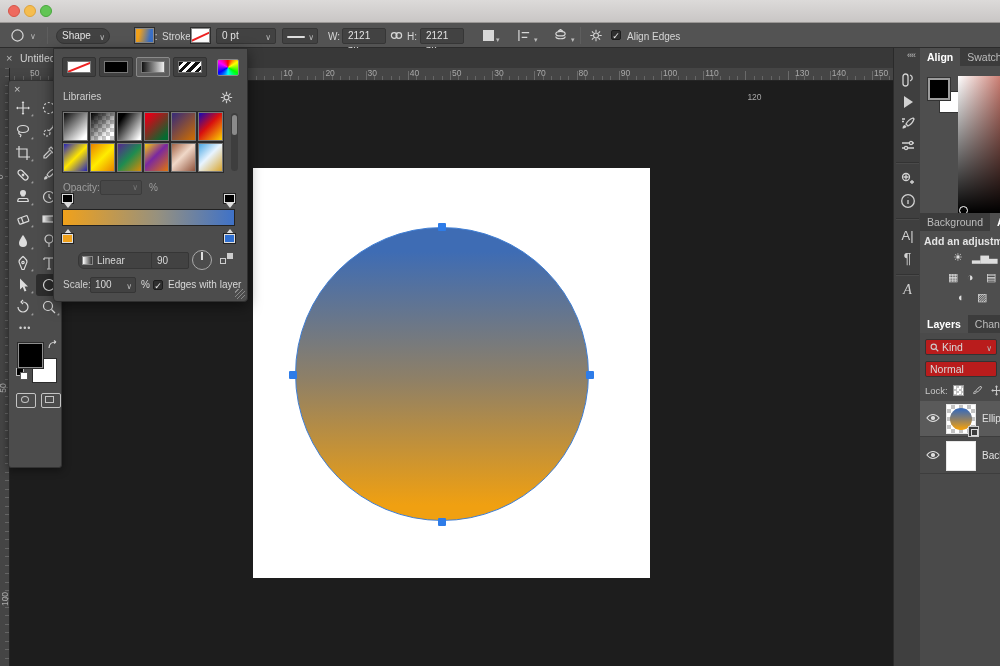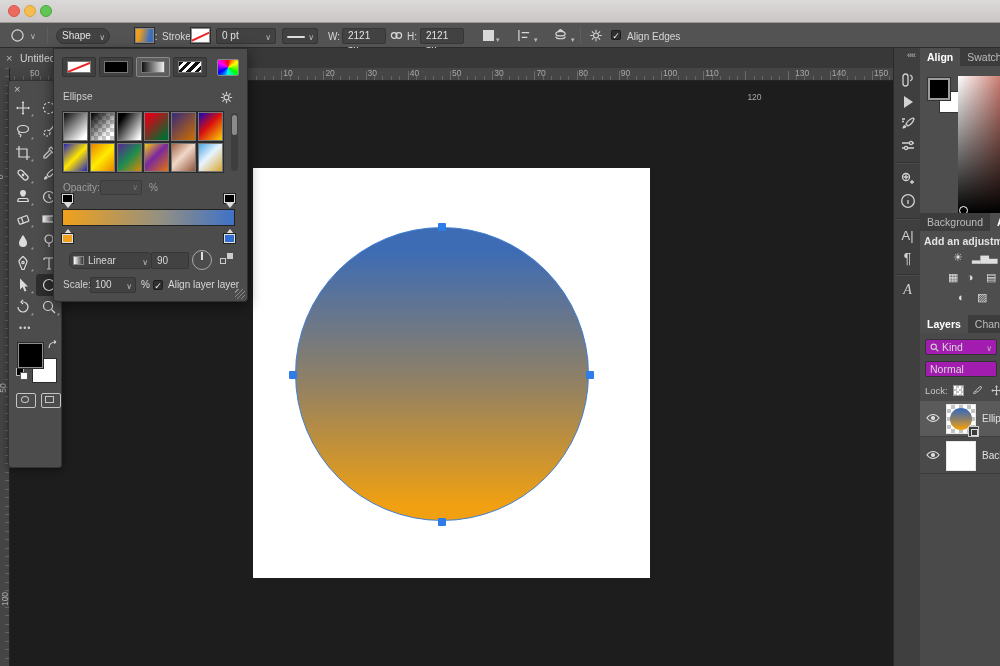--- a/index.html
+++ b/index.html
@@ -91,21 +91,21 @@
   #gp-scroll .thumb { position:absolute; left:1px; top:2px; width:5px; height:20px; background:#8b8b8b; border-radius:3px; }
   #gp-opacity-field { position:absolute; left:46px; top:131px; width:42px; height:15px; background:#484848;
                       border:1px solid #3c3c3c; border-radius:2px; color:#8a8a8a; }
   .gstop { position:absolute; width:11px; height:14px; }
   .gstop .box { position:absolute; left:0; width:11px; height:9px; border:1px solid #ddd; box-shadow:0 0 0 1px #222; }
   .gstop.op .box { top:0; } .gstop.col .box { top:5px; }
   .gstop .tri { position:absolute; left:1.5px; width:0; height:0; border-left:4px solid transparent; border-right:4px solid transparent; }
   .gstop.op .tri { top:9px; border-top:5px solid #ddd; }
   .gstop.col .tri { top:0; border-bottom:5px solid #ddd; }
   #gp-bar { position:absolute; left:8px; top:160px; width:173px; height:17px; border:1px solid #222; }
-  #gp-linear { position:absolute; left:15px; top:203px; width:84px; height:17px; background:#424242;
+  #gp-linear { position:absolute; left:24px; top:203px; width:84px; height:17px; background:#424242;
                border:1px solid #363636; border-radius:6px; line-height:15px; padding-left:18px; }
   #gp-linear .mini { position:absolute; left:3px; top:3px; width:11px; height:9px; border:1px solid #888;
                      background:linear-gradient(90deg,#fff,#333); }
   #gp-angle { position:absolute; left:97px; top:203px; width:38px; height:17px; background:#424242;
               border:1px solid #363636; border-radius:2px; line-height:15px; padding-left:5px; }
   #gp-dial { position:absolute; left:138px; top:201px; width:20px; height:20px; border:1.5px solid #aaa; border-radius:50%; }
   #gp-dial .needle { position:absolute; left:8px; top:1px; width:1.5px; height:8px; background:#ddd; }
   #gp-rev { position:absolute; left:166px; top:204px; width:15px; height:13px; }
   #gp-rev .r1 { position:absolute; left:0; top:5px; width:6px; height:6px; border:1.5px solid #ccc; }
   #gp-rev .r2 { position:absolute; left:7px; top:0px; width:6px; height:6px; border:1.5px solid #ccc; background:#ccc; }
@@ -137,21 +137,21 @@
   #color-bg { position:absolute; left:19px; top:25px; width:22px; height:22px; background:#fff; border:1px solid #333; }
   #color-field { position:absolute; left:38px; top:10px; width:42px; height:137px;
                  background:linear-gradient(to bottom,rgba(0,0,0,0) 0%,#000 100%),
                             linear-gradient(to right,#ffffff,#cc7f74); }
   #color-cursor { position:absolute; left:1px; top:130px; width:9px; height:9px; border:1.5px solid #fff;
                   border-radius:50%; }
   #adj-body { position:absolute; left:0; top:183px; width:80px; height:84px; background:#4e4e4e; }
   #adj-hint { position:absolute; left:4px; top:4px; font-weight:bold; color:#e4e4e4; white-space:nowrap; }
   .adj-icn { position:absolute; color:#dedede; font-size:11px; }
   #layers-body { position:absolute; left:0; top:285px; width:80px; height:333px; background:#4a4a4a; }
-  .ldrop { position:absolute; left:5px; width:72px; height:16px; background:#a21caf; border:1px solid #333;
+  .ldrop { position:absolute; left:5px; width:72px; height:16px; background:#b91c1c; border:1px solid #333;
            border-radius:2px; line-height:14px; padding:0 4px; white-space:nowrap; }
   #lock-row { position:absolute; left:5px; top:52px; font-size:9.5px; color:#c8c8c8; white-space:nowrap; }
   .lrow { position:absolute; left:0; width:80px; height:36px; border-bottom:1px solid #3d3d3d; }
   .lrow.sel { background:#5a5a5a; }
   .leye { position:absolute; left:6px; top:12px; width:14px; height:10px; }
   .lthumb { position:absolute; left:26px; top:3px; width:30px; height:30px; border:1px solid #e8e8e8; }
   .lname { position:absolute; left:62px; top:12px; font-size:10px; color:#e0e0e0; white-space:nowrap; }
   .checker { background:conic-gradient(#c4c4c4 0 25%,#fff 0 50%,#c4c4c4 0 75%,#fff 0) 0 0/8px 8px; }
   #thumb-circle { position:absolute; left:3px; top:3px; width:22px; height:22px; border-radius:50%; }
   #thumb-badge { position:absolute; right:-4px; bottom:-4px; width:11px; height:11px; background:#3c3c3c;
@@ -440,21 +440,21 @@
       <div class="inner" style="background:#000;"></div>
     </div>
     <div class="ftbtn sel" style="left:82px;">
       <div class="inner" style="background:linear-gradient(90deg,#111,#eee);"></div>
     </div>
     <div class="ftbtn" style="left:119px;">
       <div class="inner" style="background:repeating-linear-gradient(135deg,#111 0 3px,#fff 3px 6px);"></div>
     </div>
     <div class="abs" style="left:163px;top:10px;width:22px;height:17px;border:1px solid #888;border-radius:2px;background:conic-gradient(#f00,#ff0,#0f0,#0ff,#00f,#f0f,#f00);"></div>
 
-    <div class="abs" style="left:9px;top:42px;color:#cfcfcf;">Ellipse</div>
+    <div class="abs" style="left:9px;top:42px;color:#cfcfcf;">Libraries</div>
     <svg id="gp-gear" viewBox="0 0 16 16" fill="none" stroke="#cfcfcf" stroke-width="1.5">
       <circle cx="8" cy="8" r="3"></circle>
         <path d="M8 1v3M8 12v3M1 8h3M12 8h3M3 3l2 2M11 11l2 2M13 3l-2 2M5 11l-2 2"></path>
       </svg>
 
     <div id="gp-grid">
         <div class="gswatch" style="background: linear-gradient(135deg, rgb(0, 0, 0) 0%, rgb(255, 255, 255) 85%);"></div>
         <div class="gswatch" style="background: linear-gradient(135deg, rgb(0, 0, 0) 5%, rgba(0, 0, 0, 0) 75%), conic-gradient(rgb(200, 200, 200) 0deg, rgb(200, 200, 200) 25%, rgb(255, 255, 255) 0deg, rgb(255, 255, 255) 50%, rgb(200, 200, 200) 0deg, rgb(200, 200, 200) 75%, rgb(255, 255, 255) 0deg) 0px 0px / 8px 8px;"></div>
         <div class="gswatch" style="background: linear-gradient(125deg, rgb(0, 0, 0) 20%, rgb(255, 255, 255) 90%);"></div>
         <div class="gswatch" style="background: linear-gradient(135deg, rgb(224, 0, 22) 15%, rgb(4, 107, 48) 85%);"></div>
@@ -513,21 +513,21 @@
         <div class="r2"></div>
     </div>
 
     <div class="abs" style="left:9px;top:230px;color:#cfcfcf;">Scale:</div>
     <div id="gp-scale-dd">
       <span>100</span>
       <span class="caret abs" style="right:3px;top:2px;">∨</span>
     </div>
     <div class="abs" style="left:87px;top:230px;">%</div>
     <span class="chk abs" style="left:99px;top:231px;">✓</span>
-    <div class="abs" style="left:114px;top:230px;">Align layer layer</div>
+    <div class="abs" style="left:114px;top:230px;">Edges with layer</div>
     <div id="gp-grip"></div>
   </div>
 
   <div id="dockstrip">
     <div id="dock-collapse">««</div>
     <div class="dock-icn" style="top:22px;">
       <svg viewBox="0 0 16 16">
           <rect x="3" y="2" width="5" height="12" rx="2.5"></rect>
           <path d="M5.5 5v.01M5.5 8v.01M5.5 11v.01"></path>
           <path d="M10 3c3 1 3 5 0 6"></path>

